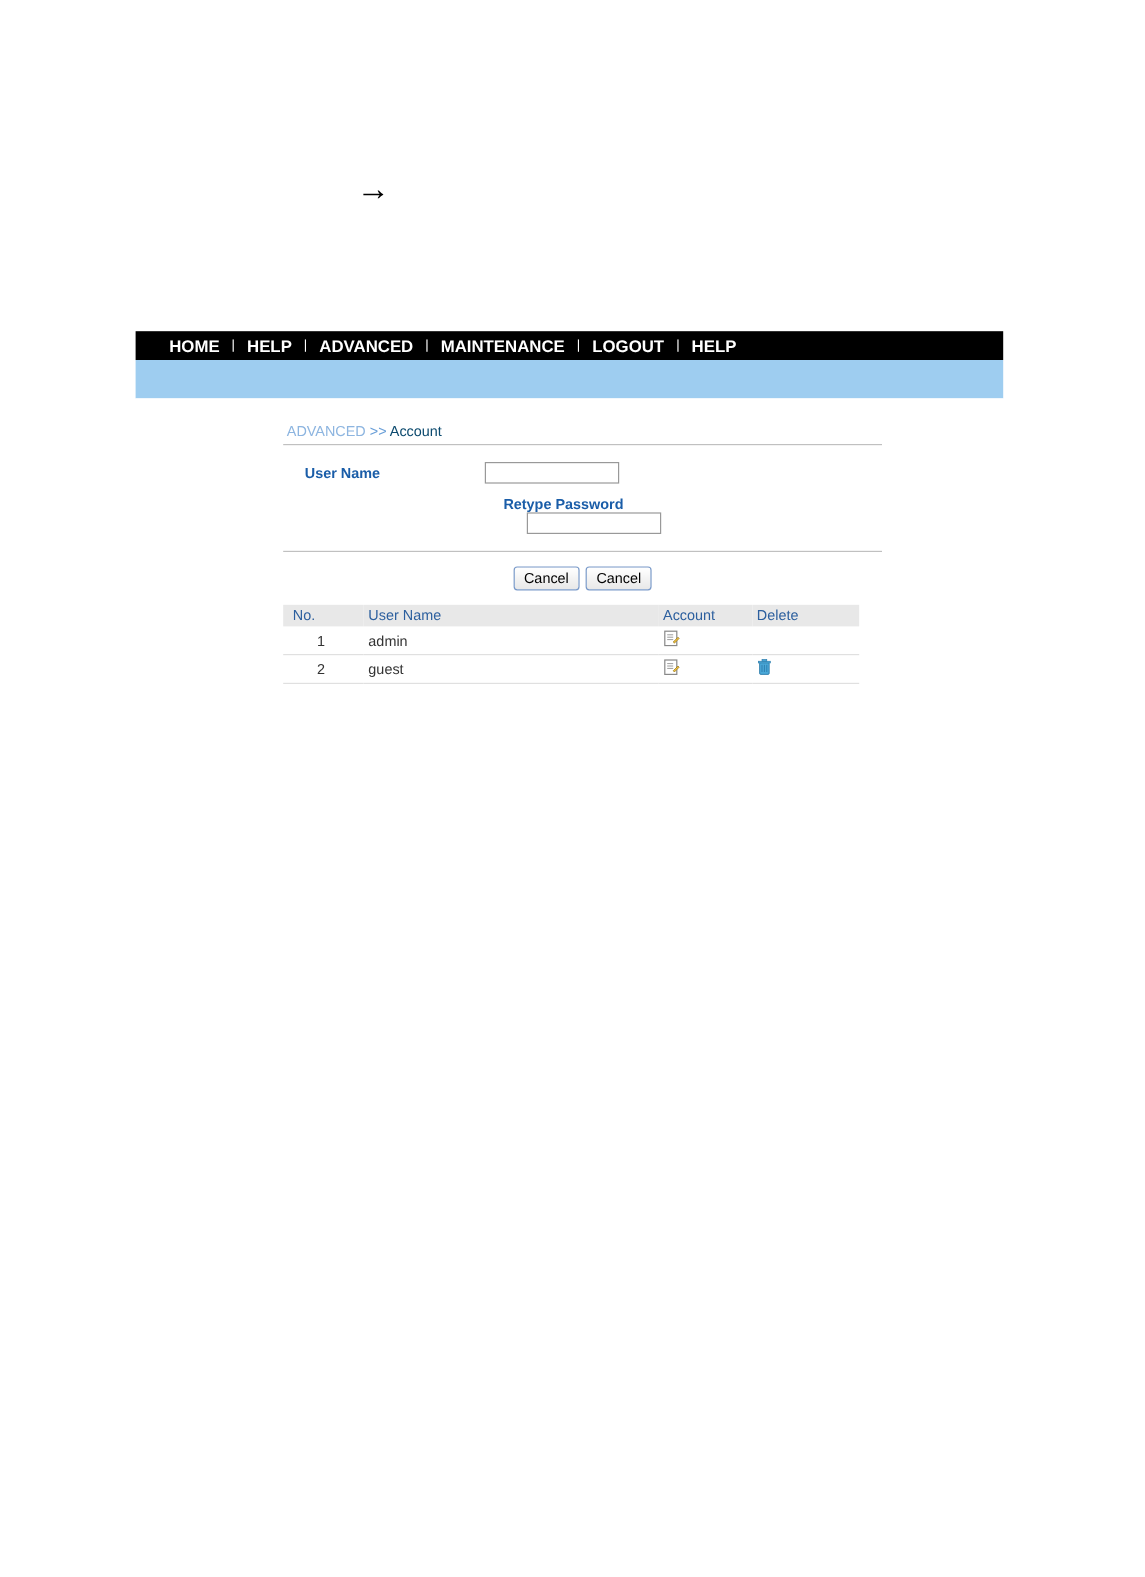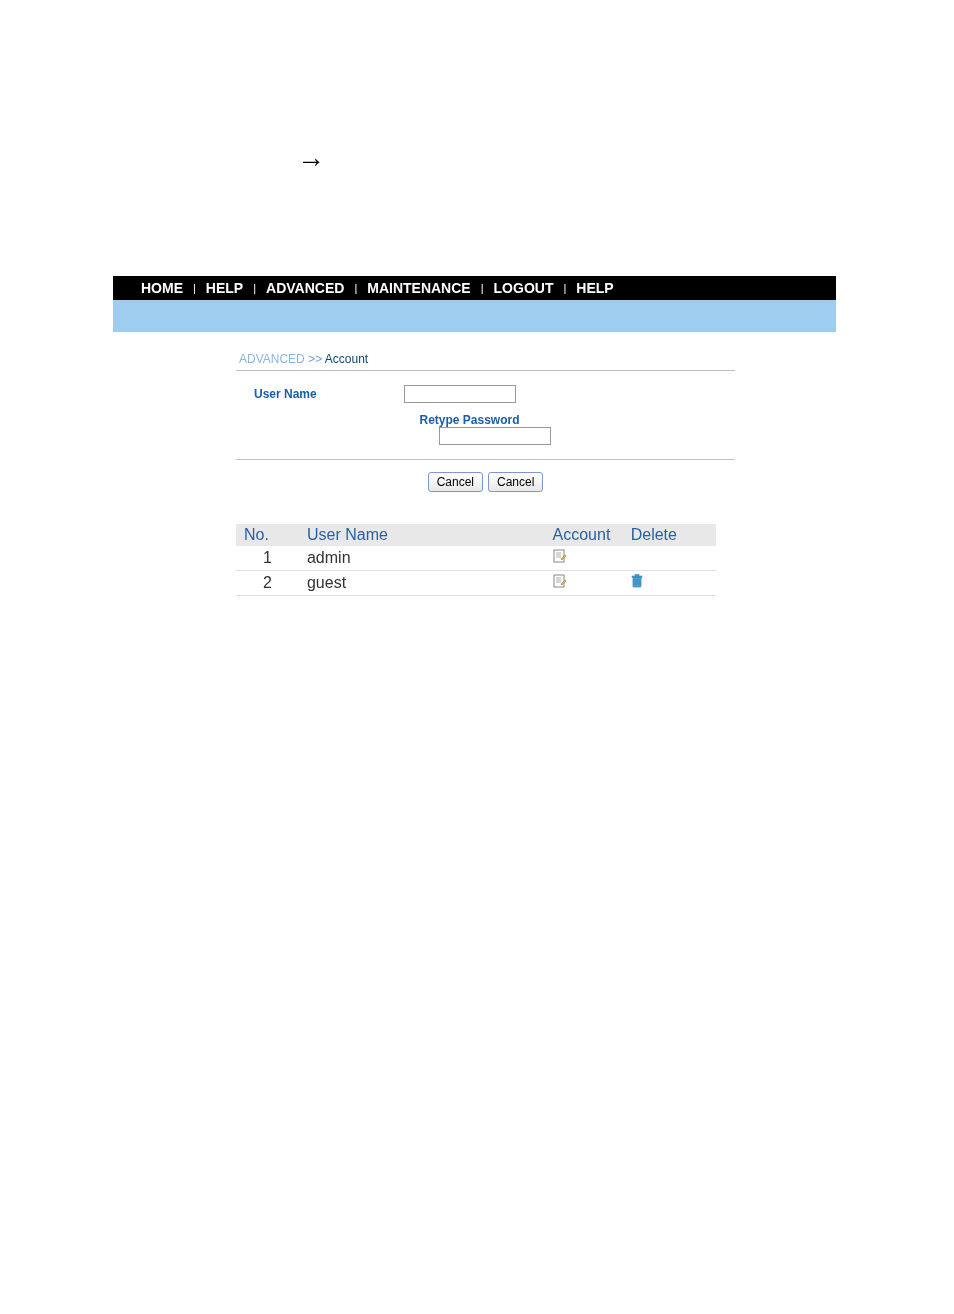--- a/index.html
+++ b/index.html
@@ -115,22 +115,22 @@
     }
     .user-list-title {
       color: #2c5f9e;
       font-size: 12px;
       margin-top: 8px;
       padding-left: 3px;
     }
     .user-table {
       width: 480px;
       border-collapse: collapse;
-      font-size: 16px;
-      margin-top: 20px;
+      font-size: 12px;
+      margin-top: 0;
     }
     .user-table thead tr {
       background: #e8e8e8;
     }
     .user-table th {
       text-align: left;
       font-weight: normal;
       color: #2c5f9e;
       padding: 2px 4px;
     }

